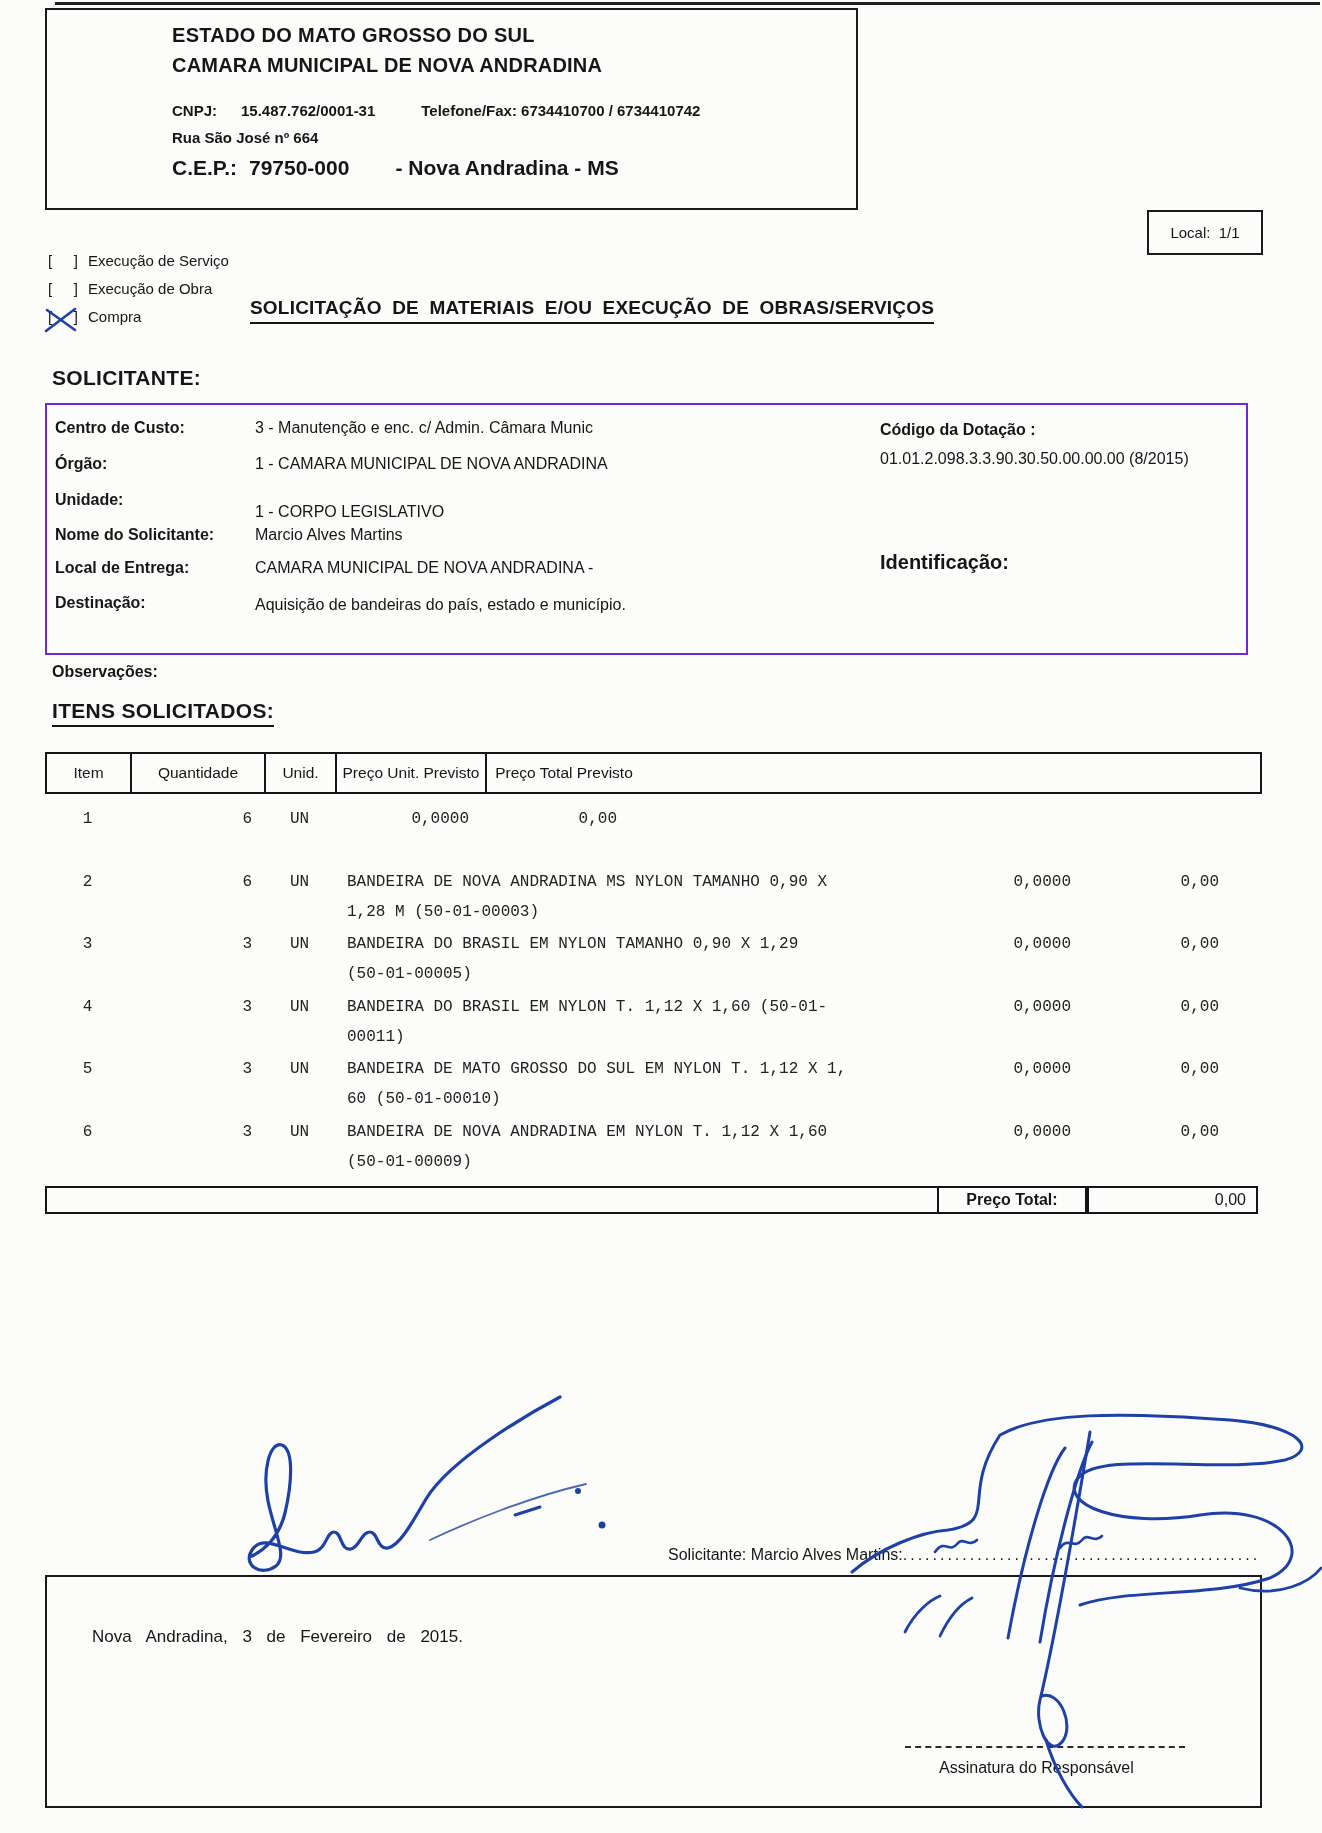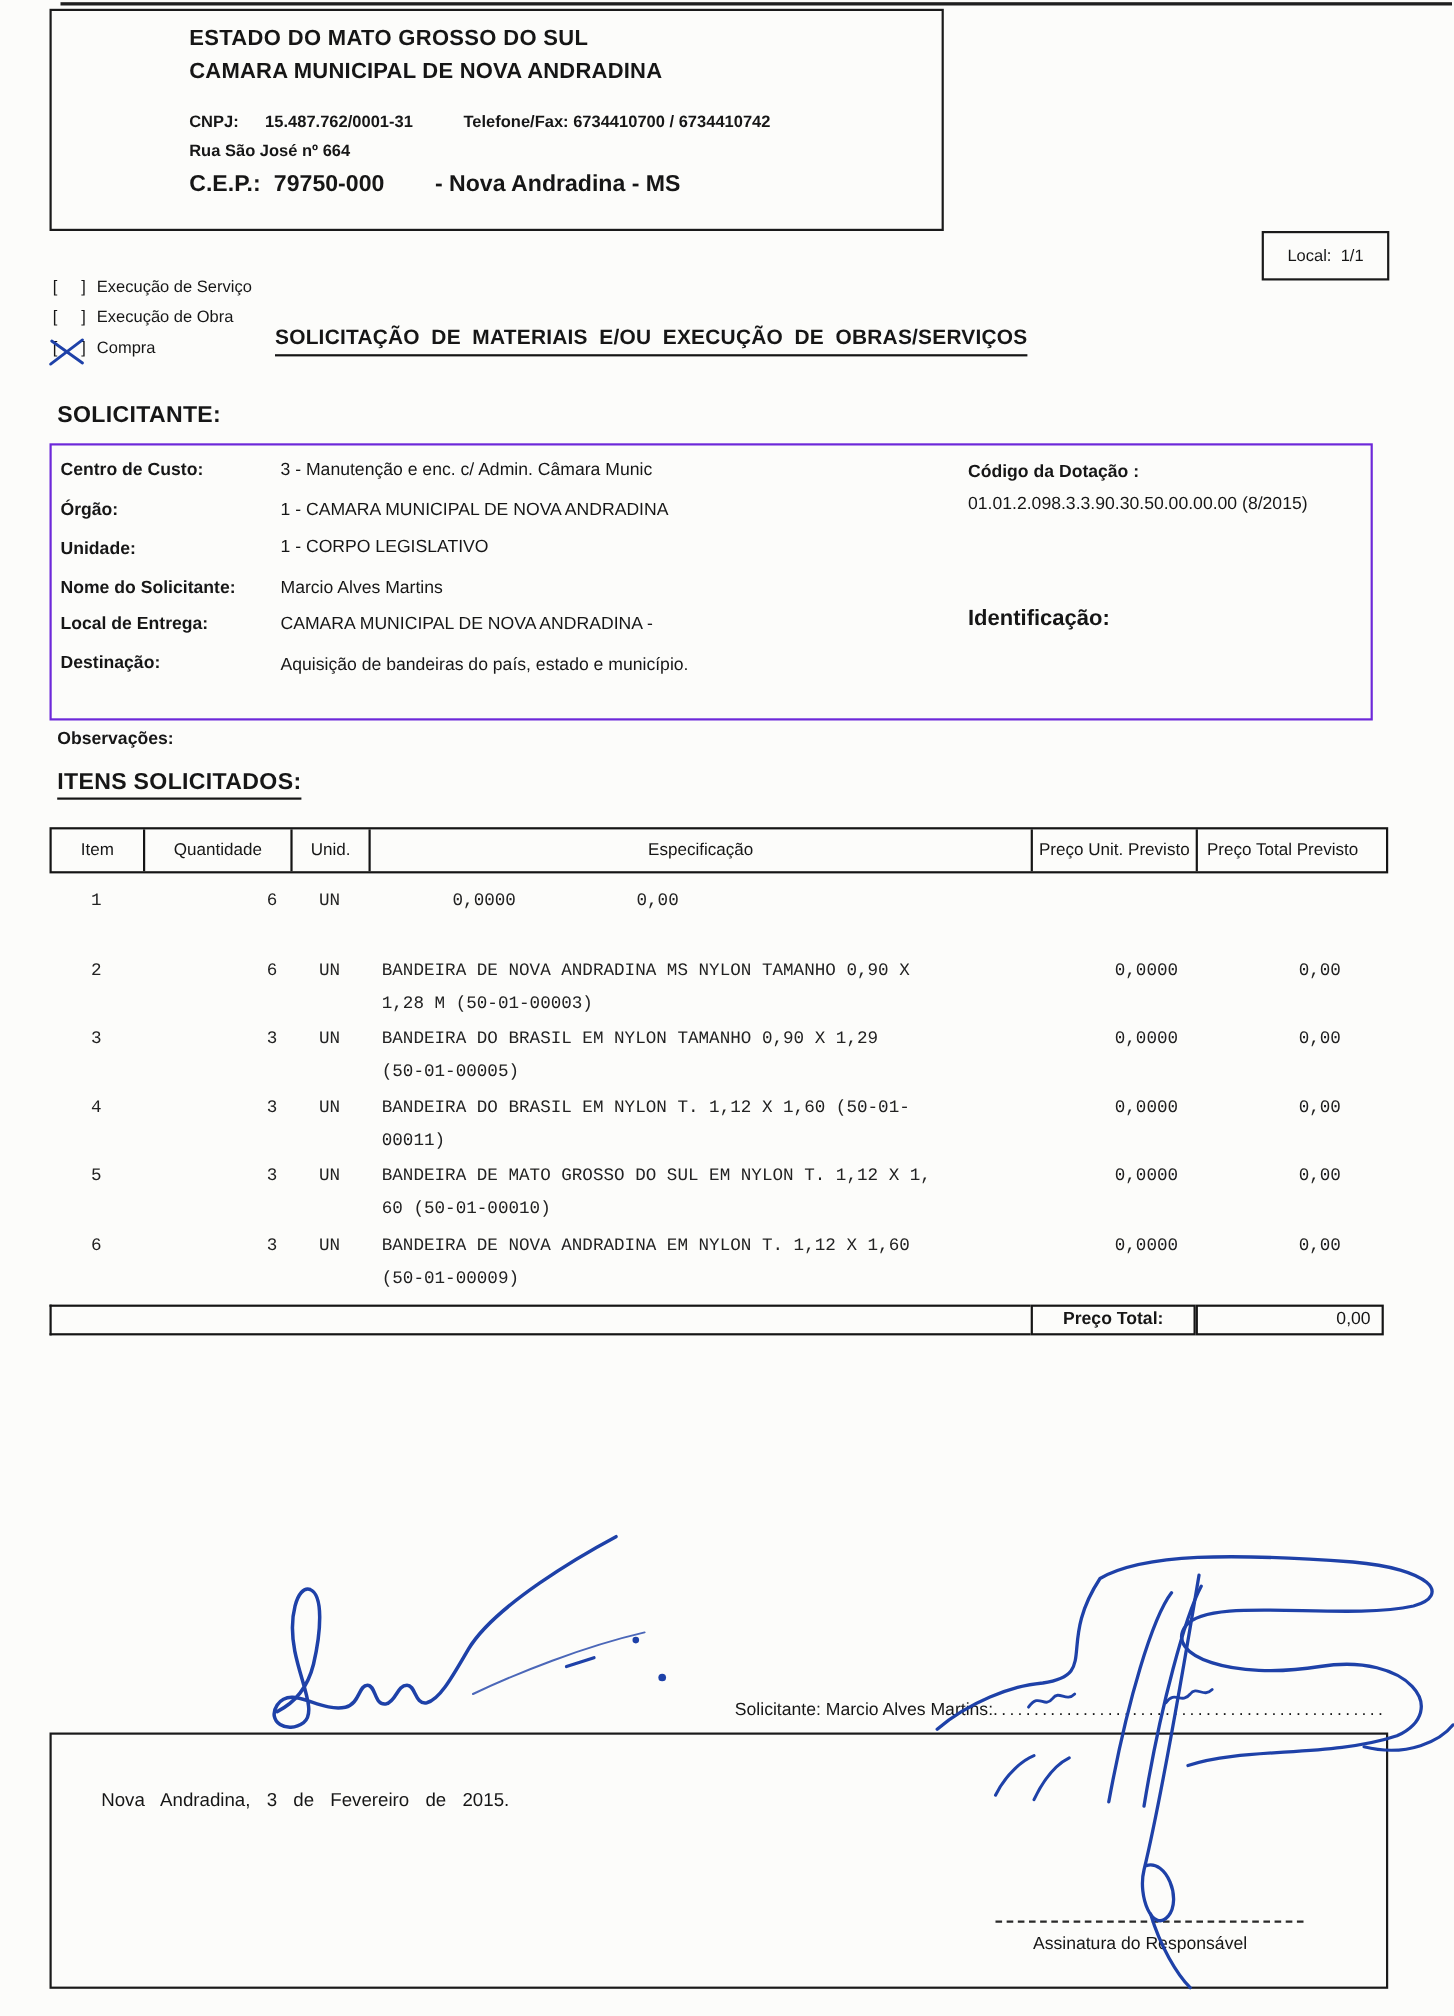--- a/index.html
+++ b/index.html
@@ -133,40 +133,39 @@
 
   <div class="abs doc-title b">SOLICITAÇÃO DE MATERIAIS E/OU EXECUÇÃO DE OBRAS/SERVIÇOS</div>
 
   <div class="abs sec-solicitante b">SOLICITANTE:</div>
   <div class="abs sol-box">
     <div class="srow-label" style="top:14px">Centro de Custo:</div>
     <div class="srow-value" style="top:14px">3 - Manutenção e enc. c/ Admin. Câmara Munic</div>
     <div class="srow-label" style="top:50px">Órgão:</div>
     <div class="srow-value" style="top:50px">1 - CAMARA MUNICIPAL DE NOVA ANDRADINA</div>
     <div class="srow-label" style="top:86px">Unidade:</div>
-    <div class="srow-value" style="top:84px">1 - CORPO LEGISLATIVO</div>
+    <div class="srow-value" style="top:98px">1 - CORPO LEGISLATIVO</div>
     <div class="srow-label" style="top:121px">Nome do Solicitante:</div>
     <div class="srow-value" style="top:121px">Marcio Alves Martins</div>
     <div class="srow-label" style="top:154px">Local de Entrega:</div>
     <div class="srow-value" style="top:154px">CAMARA MUNICIPAL DE NOVA ANDRADINA -</div>
     <div class="srow-label" style="top:189px">Destinação:</div>
     <div class="srow-value" style="top:191px">Aquisição de bandeiras do país, estado e município.</div>
     <div class="dot-label">Código da Dotação :</div>
     <div class="dot-value">01.01.2.098.3.3.90.30.50.00.00.00 (8/2015)</div>
     <div class="ident-label">Identificação:</div>
   </div>
 
   <div class="abs obs-label b">Observações:</div>
   <div class="abs sec-itens b">ITENS SOLICITADOS:</div>
 
   <div class="abs tbl-head">
     <div class="cell c-item">Item</div>
     <div class="cell c-qty">Quantidade</div>
     <div class="cell c-unid">Unid.</div>
-    <div class="cell c-spec">Especificação</div>
     <div class="cell c-pu">Preço Unit. Previsto</div>
     <div class="cell c-pt">Preço Total Previsto</div>
   </div>
 
   <div class="abs rows">
     <div class="irow">
       <div class="c-item">1</div>
       <div class="c-qty">6</div>
       <div class="c-unid">UN</div>
       <div class="c-pu">0,0000</div>

